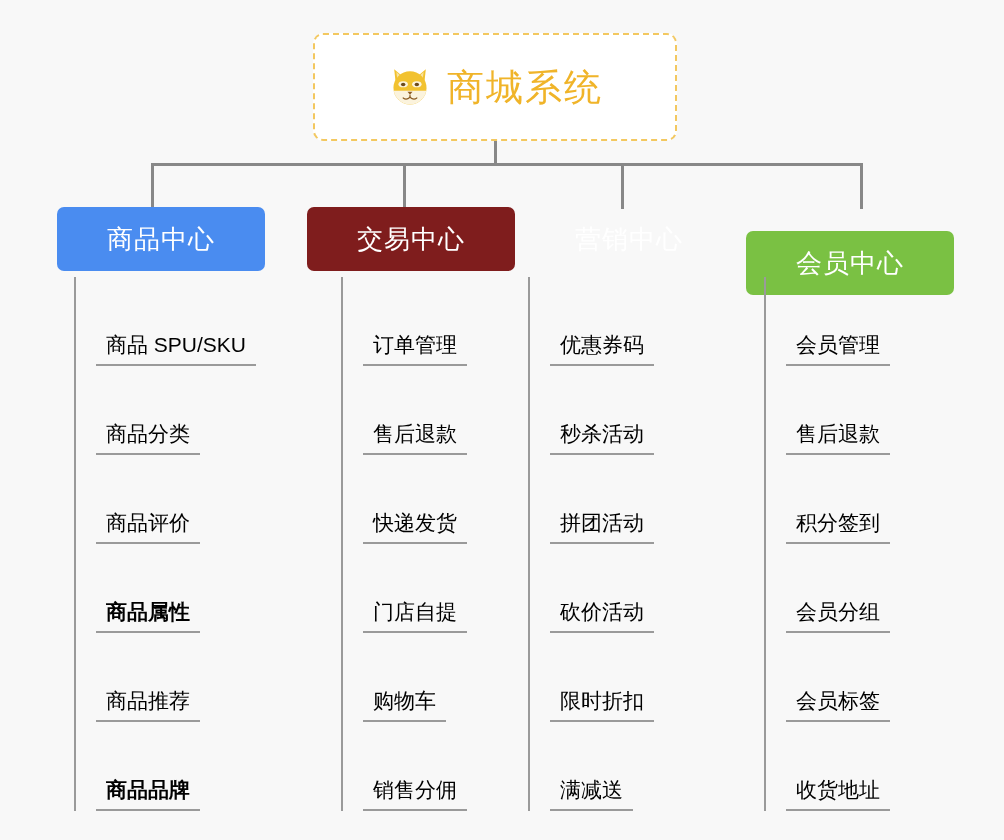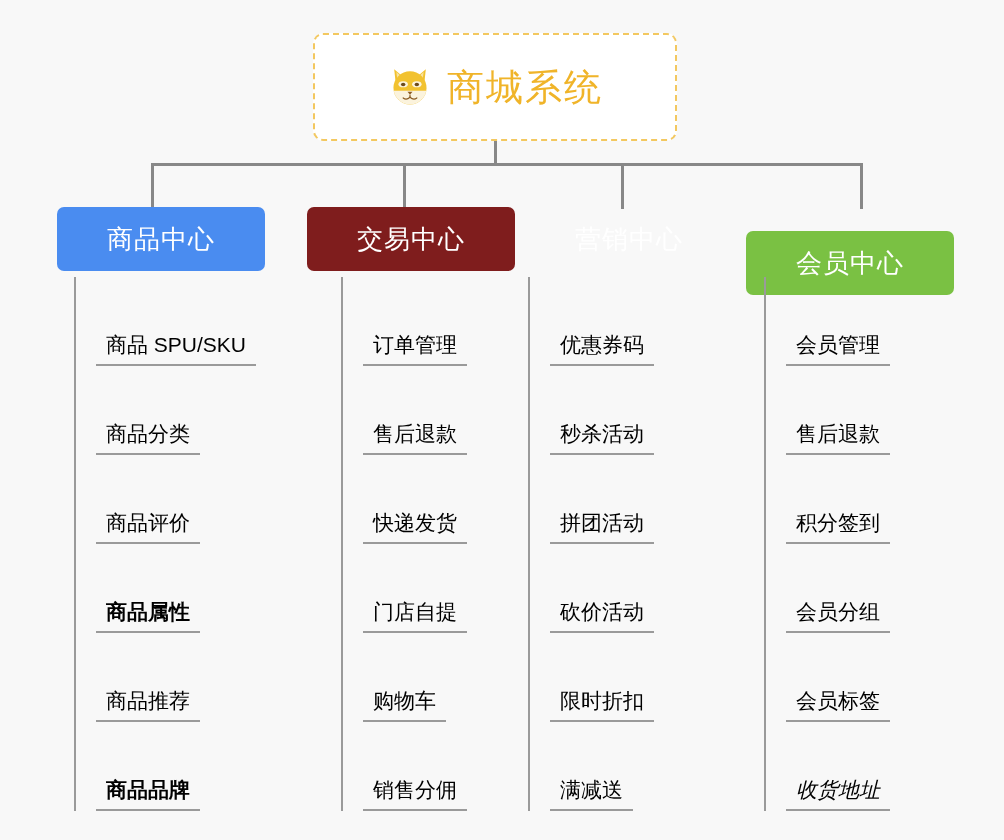--- a/index.html
+++ b/index.html
@@ -228,17 +228,17 @@
     <div class="leaf-item">
         <span class="leaf-label" style="border-bottom-color: rgb(154, 154, 154);">积分签到</span>
       </div>
     <div class="leaf-item">
         <span class="leaf-label" style="border-bottom-color: rgb(154, 154, 154);">会员分组</span>
       </div>
     <div class="leaf-item">
         <span class="leaf-label" style="border-bottom-color: rgb(154, 154, 154);">会员标签</span>
       </div>
     <div class="leaf-item">
-        <span class="leaf-label" style="border-bottom-color: rgb(154, 154, 154); font-style: italic;">收货地址</span>
+        <span class="leaf-label" style="border-bottom-color: rgb(154, 154, 154);">收货地址</span>
       </div>
   </div>
 
 </div>
 
 </body></html>

